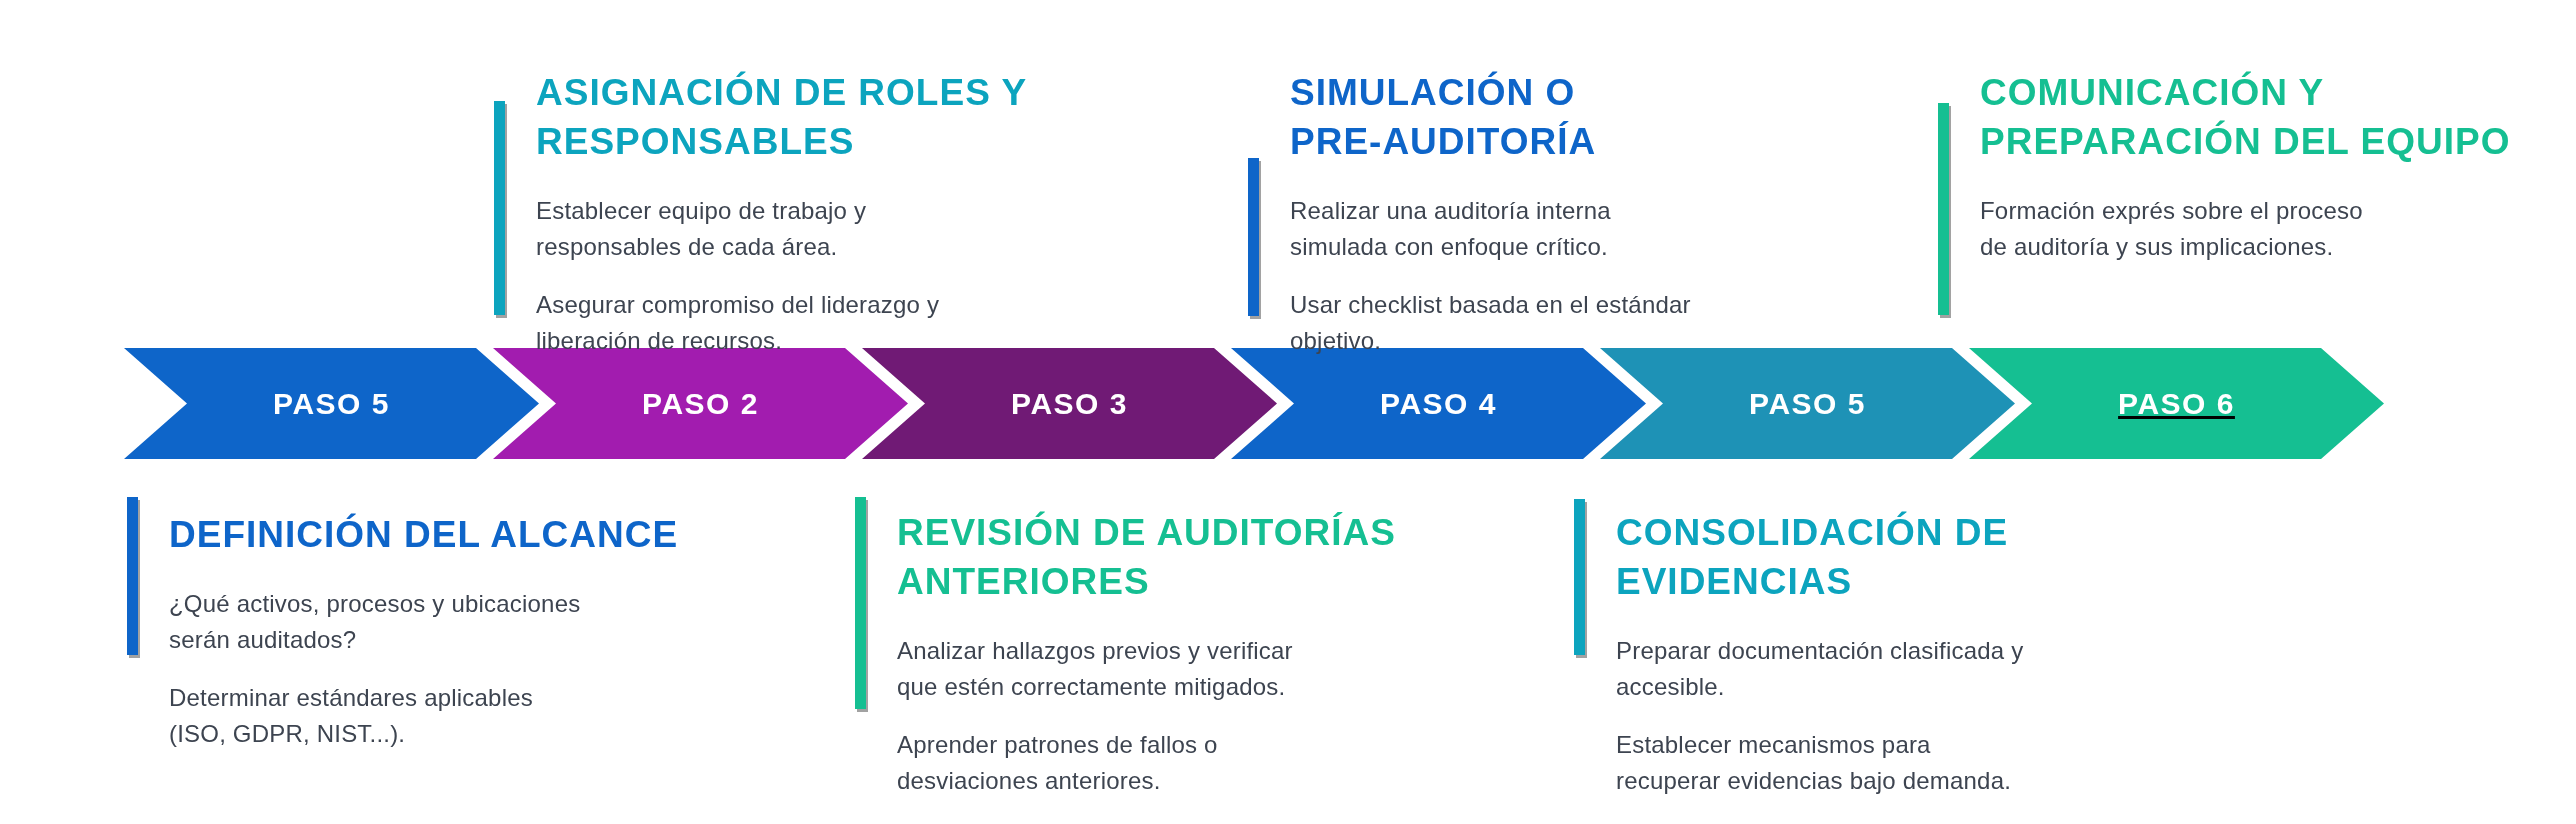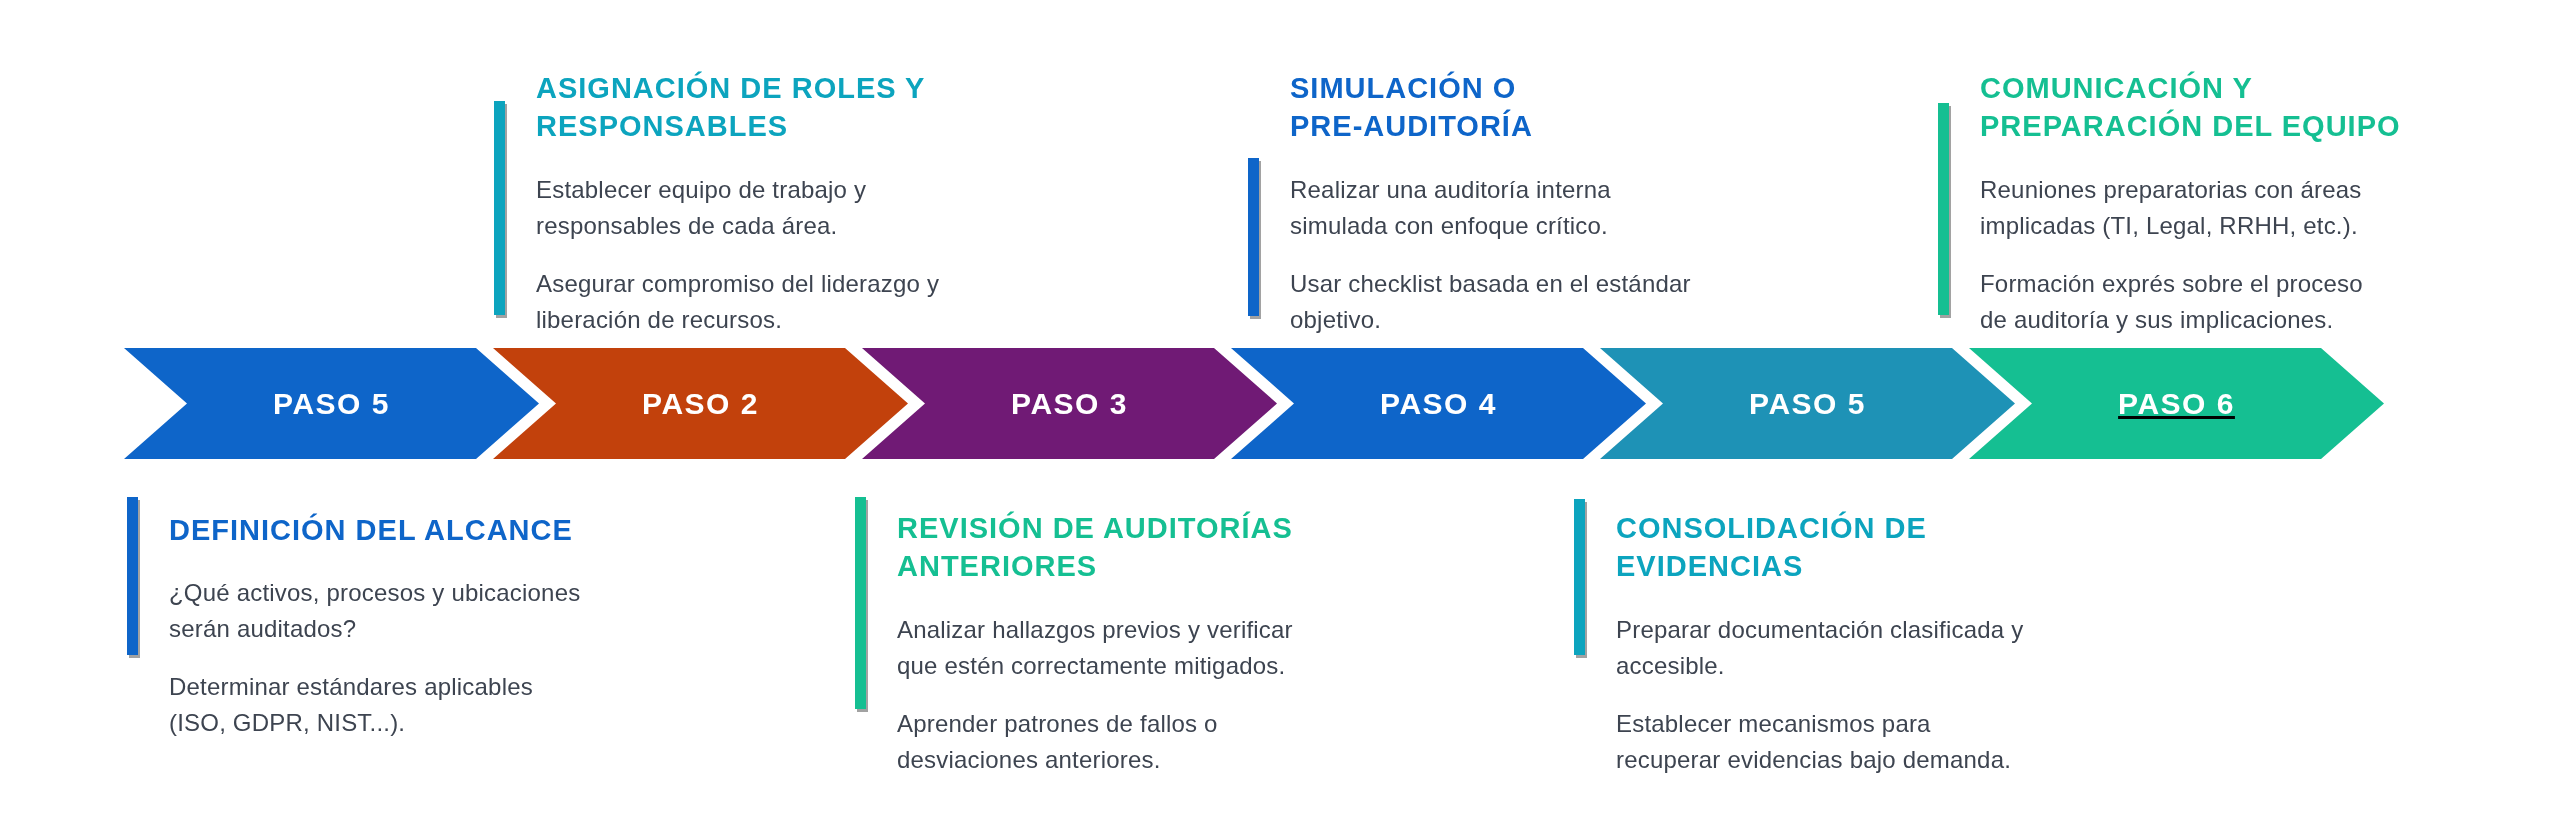--- a/index.html
+++ b/index.html
@@ -54,21 +54,21 @@
     width: 11px;
     flex: none;
     margin-right: 31px;
     box-shadow: 2px 3px 0 #a2a2a2;
   }
   .block-content {
     width: 534px;
   }
   .block-title {
     margin: 0 0 26px 0;
-    font-size: 29px;
+    font-size: 37px;
     font-weight: 800;
     letter-spacing: 1px;
     line-height: 1.32;
     white-space: pre-line;
     text-transform: uppercase;
   }
   .block-content p {
     margin: 0 0 22px 0;
     font-size: 24px;
     font-weight: 400;
@@ -98,21 +98,21 @@
 </style>
 </head>
 <body>
 
 <div class="canvas">
 
   <div class="steps-band">
     <div class="step-arrow" style="background-color: rgb(14, 101, 201);">
       <span class="step-label">PASO 5</span>
     </div>
-    <div class="step-arrow" style="background-color: #c2410c;">
+    <div class="step-arrow" style="background-color: #a21caf;">
       <span class="step-label">PASO 2</span>
     </div>
     <div class="step-arrow" style="background-color: #701a75;">
       <span class="step-label">PASO 3</span>
     </div>
     <div class="step-arrow" style="background-color: rgb(14, 101, 201);">
       <span class="step-label">PASO 4</span>
     </div>
     <div class="step-arrow" style="background-color: rgb(30, 146, 182);">
       <span class="step-label">PASO 5</span>
@@ -144,22 +144,20 @@
       <p>Usar checklist basada en el estándar
 objetivo.</p>
     </div>
   </div>
 
   <div class="block top tb3">
     <div class="accent-bar" style="background-color: rgb(21, 191, 146);"></div>
     <div class="block-content">
       <h3 class="block-title" style="color: rgb(21, 191, 146);">COMUNICACIÓN Y
 PREPARACIÓN DEL EQUIPO</h3>
-      <p>Reuniones preparatorias con áreas
-implicadas (TI, Legal, RRHH, etc.).</p>
       <p>Formación exprés sobre el proceso
 de auditoría y sus implicaciones.</p>
     </div>
   </div>
 
   <div class="block bottom bb1">
     <div class="accent-bar" style="background-color: rgb(14, 101, 201);"></div>
     <div class="block-content">
       <h3 class="block-title" style="color: rgb(14, 101, 201);">DEFINICIÓN DEL ALCANCE</h3>
       <p>¿Qué activos, procesos y ubicaciones

